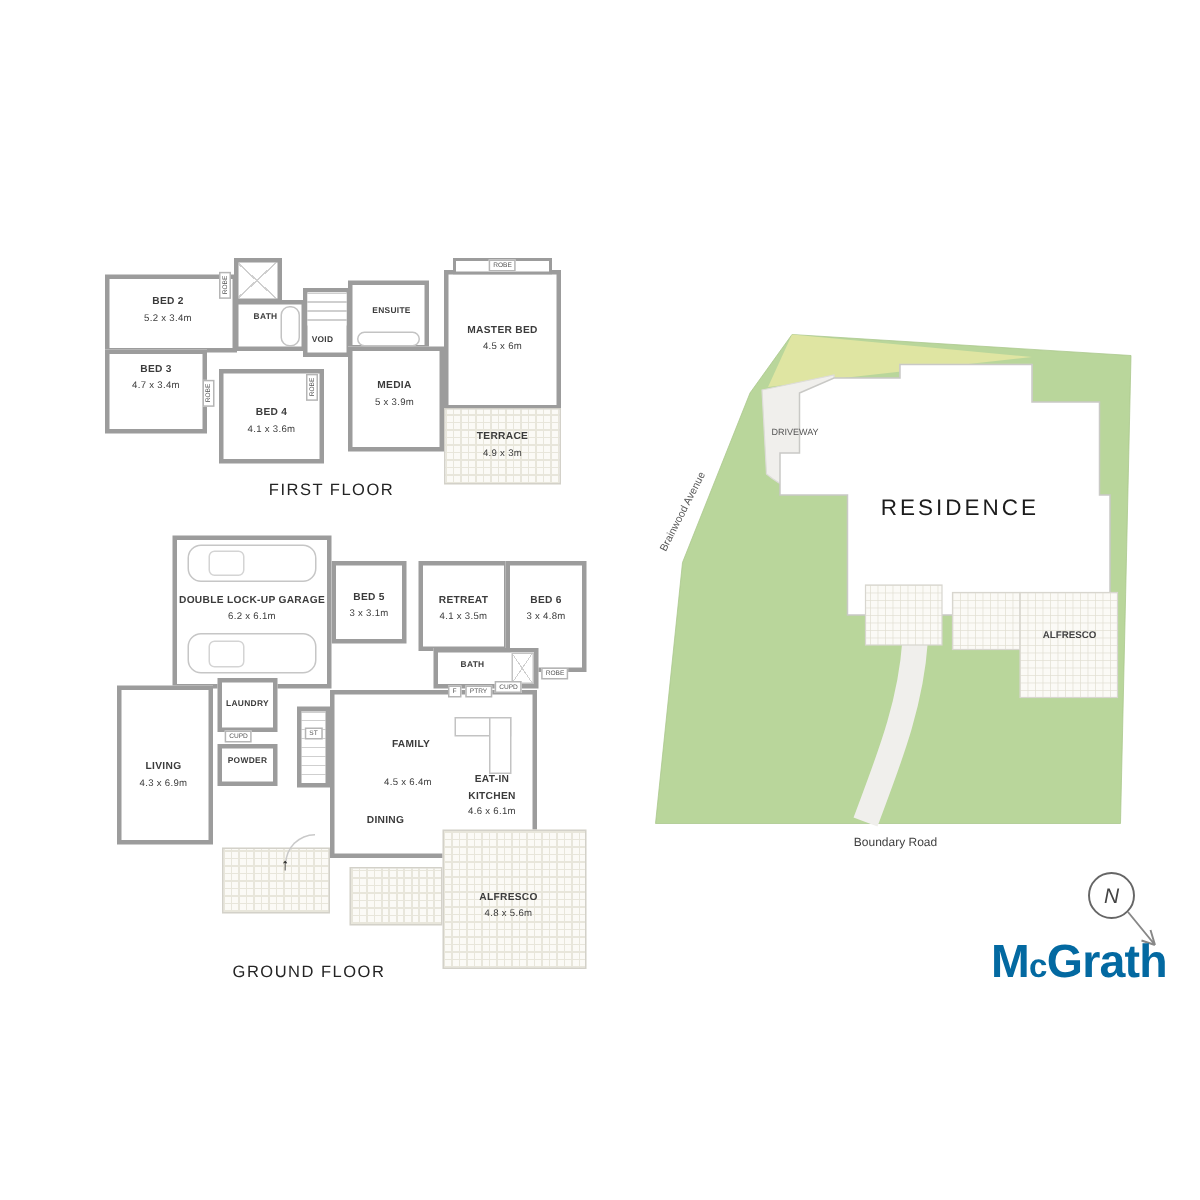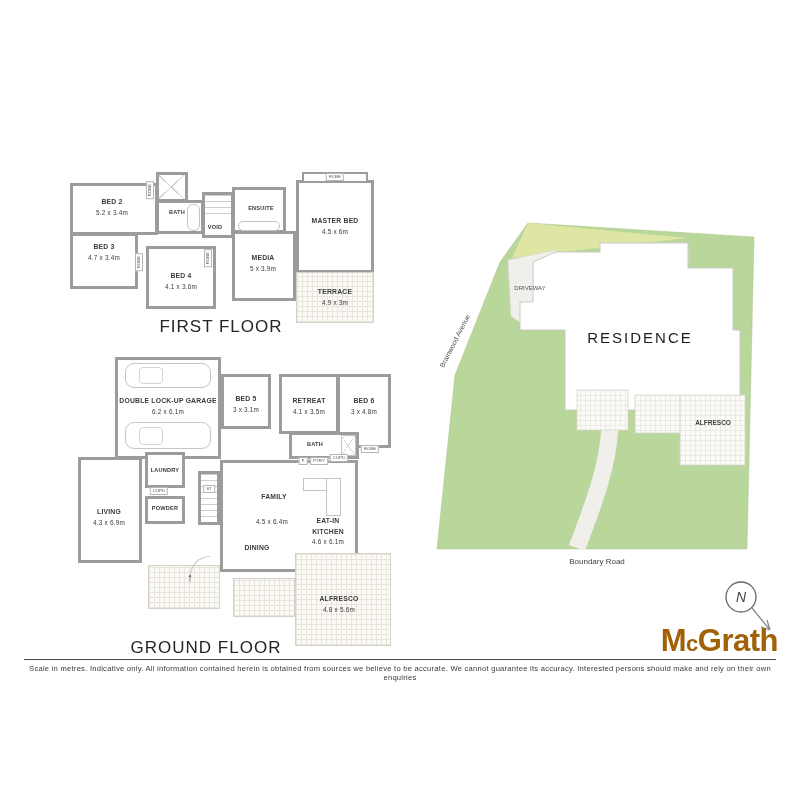--- a/index.html
+++ b/index.html
@@ -18,29 +18,29 @@
                          linear-gradient(to bottom right,transparent 47%,#cfcfcf 47%,#cfcfcf 50%,transparent 50%);}
   .car{position:absolute;border:1.5px solid #c6c6c6;border-radius:9px;box-sizing:border-box;background:#fff;}
   .car .glass{position:absolute;left:16%;width:26%;top:14%;bottom:14%;border:1px solid #d4d4d4;border-radius:4px;}
   .lbl{position:absolute;transform:translate(-50%,-50%);text-align:center;color:#3b3b3b;
        font-weight:bold;font-size:6.8px;letter-spacing:.2px;line-height:1.55;white-space:nowrap;}
   .lbl .dims{font-weight:normal;font-size:6.4px;}
   .lbl.sm{font-size:5.6px;}
   .chip{position:absolute;transform:translate(-50%,-50%);font-size:4.4px;color:#555;background:#fff;
         border:1px solid #b5b5b5;padding:0 2px;line-height:6px;white-space:nowrap;z-index:5;}
   .chip.rot{transform:translate(-50%,-50%) rotate(-90deg);}
-  .ftitle{position:absolute;transform:translate(-50%,-50%);font-size:17px;letter-spacing:1px;
+  .ftitle{position:absolute;transform:translate(-50%,-50%);font-size:11px;letter-spacing:1px;
         color:#242424;font-weight:normal;white-space:nowrap;}
   .arrow-up{position:absolute;transform:translate(-50%,-50%);font-size:11px;color:#111;font-weight:bold;}
   .arc{position:absolute;border-style:solid;border-color:#c9c9c9;border-width:1px 0 0 1px;
        border-top-left-radius:100%;box-sizing:border-box;}
   
   svg text{font-family:"Liberation Sans",sans-serif;}
   
-  .brand{position:absolute;left:646px;top:624px;width:132px;text-align:right;color:#a16207;
+  .brand{position:absolute;left:646px;top:624px;width:132px;text-align:right;color:#0369a1;
          font-weight:bold;letter-spacing:-.5px;line-height:34px;}
   .brand .big{font-size:31px;}
   .brand .small{font-size:22px;}
   .footer{position:absolute;left:24px;top:659px;width:752px;border-top:1px solid #4a4a4a;
           padding-top:4px;text-align:center;font-size:7.6px;color:#3a3a3a;letter-spacing:.25px;}
 </style>
 </head>
 <body>
 
 <div class="page">
@@ -216,15 +216,14 @@
   <svg style="position:absolute;left:715px;top:568px;" width="75" height="75" viewBox="0 0 75 75">
     <circle cx="26" cy="29" r="15" fill="#ffffff" stroke="#666666" stroke-width="1.3"></circle>
     <text x="26" y="34" text-anchor="middle" font-size="14" font-style="italic" fill="#444444">N</text>
     <path d="M37,40 L55,62 M55,62 L46,59 M55,62 L52,52" fill="none" stroke="#888888" stroke-width="1.3"></path>
   </svg>
 
   <div class="brand">
     <span class="big">M</span><span class="small">c</span><span class="big">Grath</span>
   </div>
 
-  <div class="footer">Scale in metres. Indicative only. All information contained herein is obtained from sources we believe to be accurate. We cannot guarantee its accuracy. Interested persons should make and rely on their own enquiries</div>
 
 </div>
 
 </body></html>

